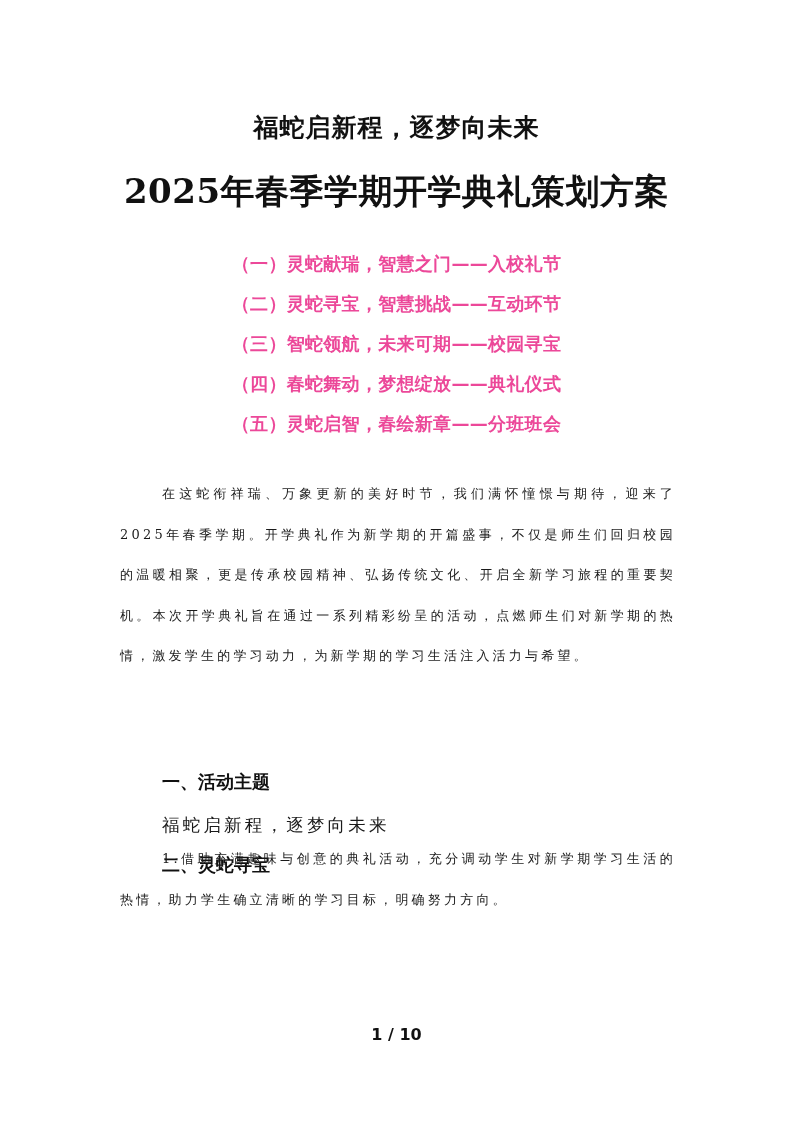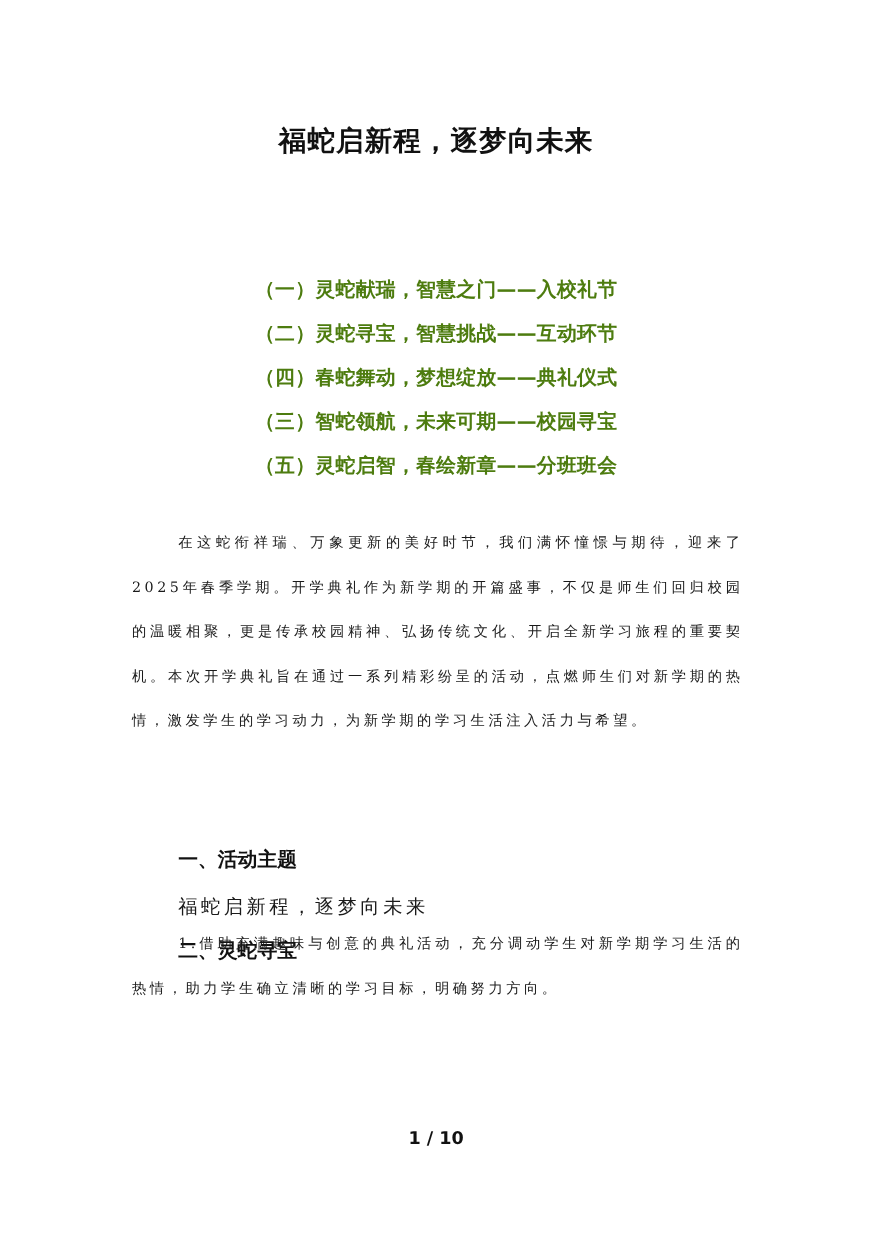--- a/index.html
+++ b/index.html
@@ -45,21 +45,21 @@
     .toc {
       position: absolute;
       left: 0; width: 793px;
       top: 247px;
     }
     .toc-item {
       text-align: center;
       font-family: "DejaVu Sans", "Liberation Sans", sans-serif;
       font-size: 18px;
       font-weight: bold;
-      color: #4d7c0f;
+      color: #ec4899;
       height: 40px;
       line-height: 34px;
       letter-spacing: 0.3px;
     }
     .body-text {
       position: absolute;
       left: 120px;
       width: 556px;
       font-size: 13px;
       line-height: 40.5px;
@@ -105,26 +105,27 @@
       color: #111;
     }
   </style>
 </head>
 <body>
 
 <div class="page">
 
   <div class="subtitle">福蛇启新程，逐梦向未来</div>
 
+  <div class="title">2025年春季学期开学典礼策划方案</div>
 
   <div class="toc">
     <div class="toc-item">（一）灵蛇献瑞，智慧之门——入校礼节</div>
     <div class="toc-item">（二）灵蛇寻宝，智慧挑战——互动环节</div>
+    <div class="toc-item">（三）智蛇领航，未来可期——校园寻宝</div>
     <div class="toc-item">（四）春蛇舞动，梦想绽放——典礼仪式</div>
-    <div class="toc-item">（三）智蛇领航，未来可期——校园寻宝</div>
     <div class="toc-item">（五）灵蛇启智，春绘新章——分班班会</div>
   </div>
 
   <div class="body-text para-intro">在这蛇衔祥瑞、万象更新的美好时节，我们满怀憧憬与期待，迎来了2025年春季学期。开学典礼作为新学期的开篇盛事，不仅是师生们回归校园的温暖相聚，更是传承校园精神、弘扬传统文化、开启全新学习旅程的重要契机。本次开学典礼旨在通过一系列精彩纷呈的活动，点燃师生们对新学期的热情，激发学生的学习动力，为新学期的学习生活注入活力与希望。</div>
 
   <div class="heading h1">一、活动主题</div>
   <div class="theme-text">福蛇启新程，逐梦向未来</div>
 
   <div class="heading h2">二、灵蛇寻宝</div>
   <div class="body-text para-goal">1.借助充满趣味与创意的典礼活动，充分调动学生对新学期学习生活的热情，助力学生确立清晰的学习目标，明确努力方向。</div>

